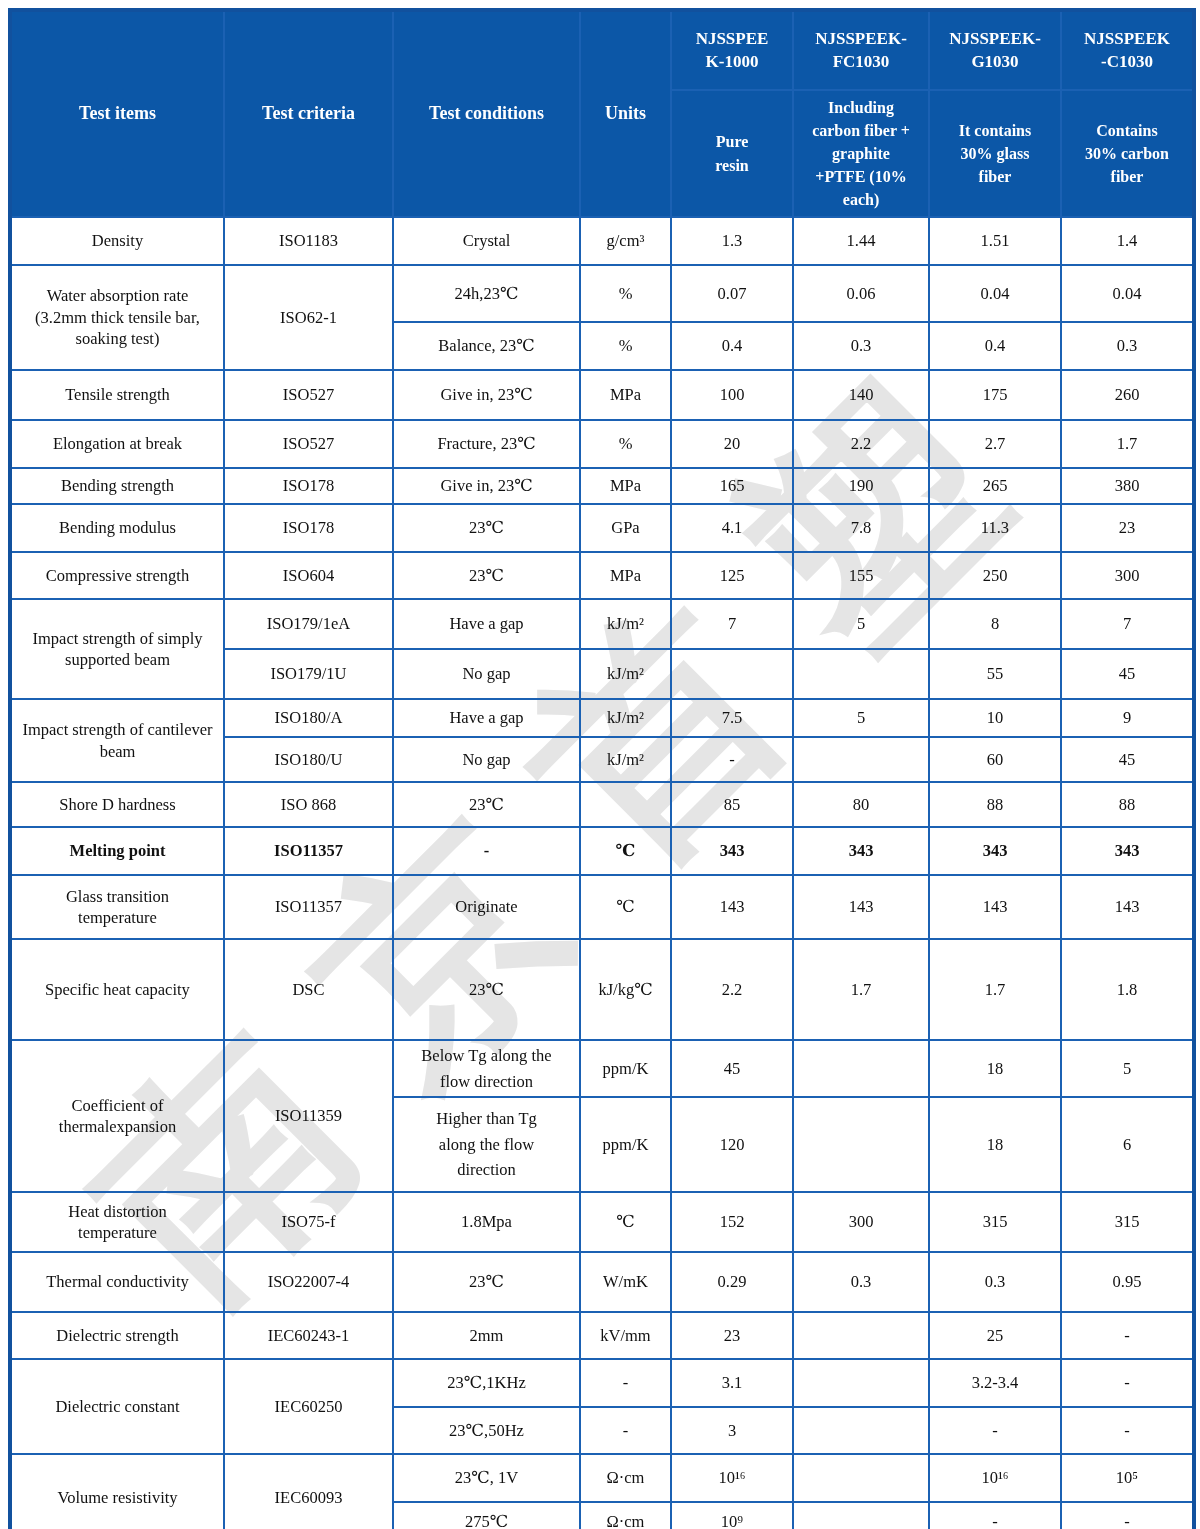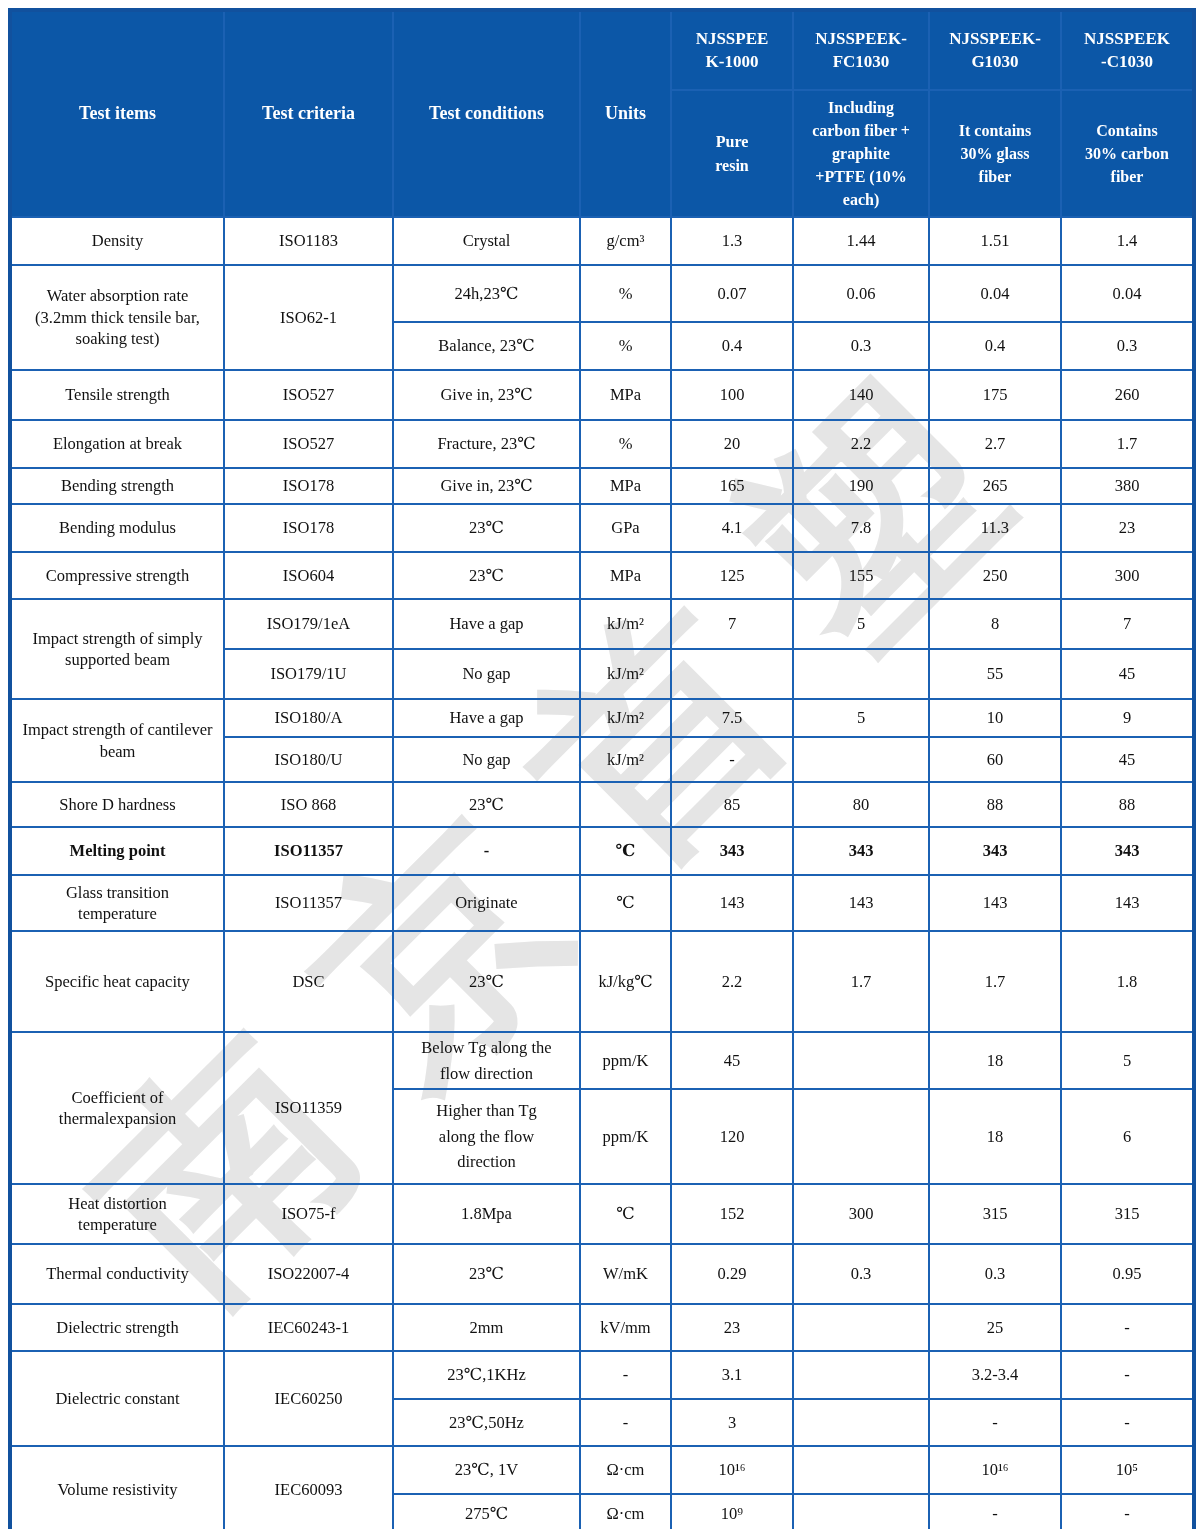--- a/index.html
+++ b/index.html
@@ -253,21 +253,21 @@
         <tr style="height: 48px; font-weight: bold;">
           <td class="c-item">Melting point</td>
           <td class="c-crit">ISO11357</td>
           <td class="c-cond">-</td>
           <td class="c-unit">℃</td>
           <td class="c-val">343</td>
           <td class="c-val">343</td>
           <td class="c-val">343</td>
           <td class="c-val">343</td>
         </tr>
-        <tr style="height: 56px;">
+        <tr style="height: 64px;">
           <td class="c-item">Glass transition
 temperature</td>
           <td class="c-crit">ISO11357</td>
           <td class="c-cond">Originate</td>
           <td class="c-unit">℃</td>
           <td class="c-val">143</td>
           <td class="c-val">143</td>
           <td class="c-val">143</td>
           <td class="c-val">143</td>
         </tr>

